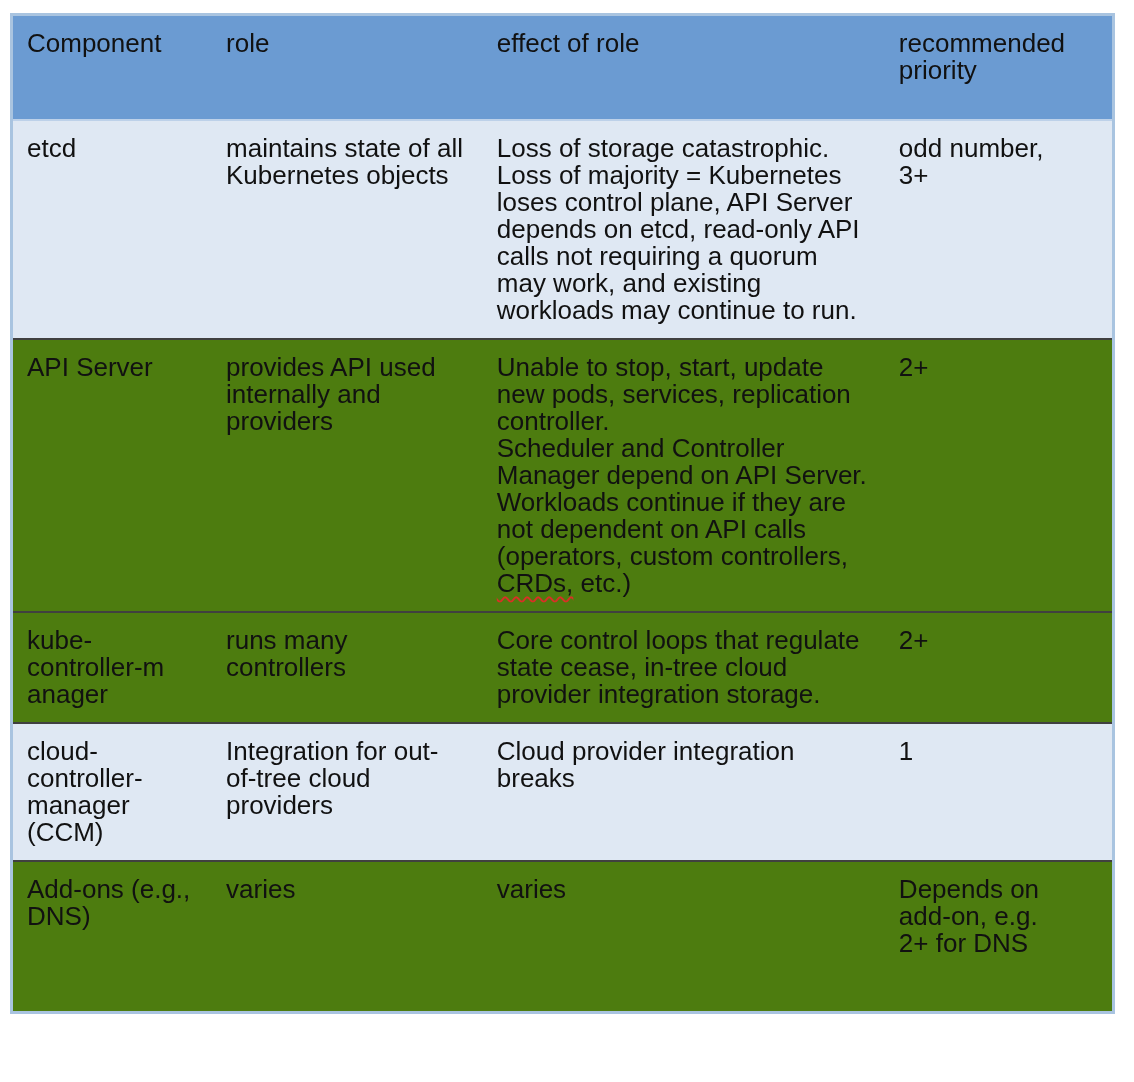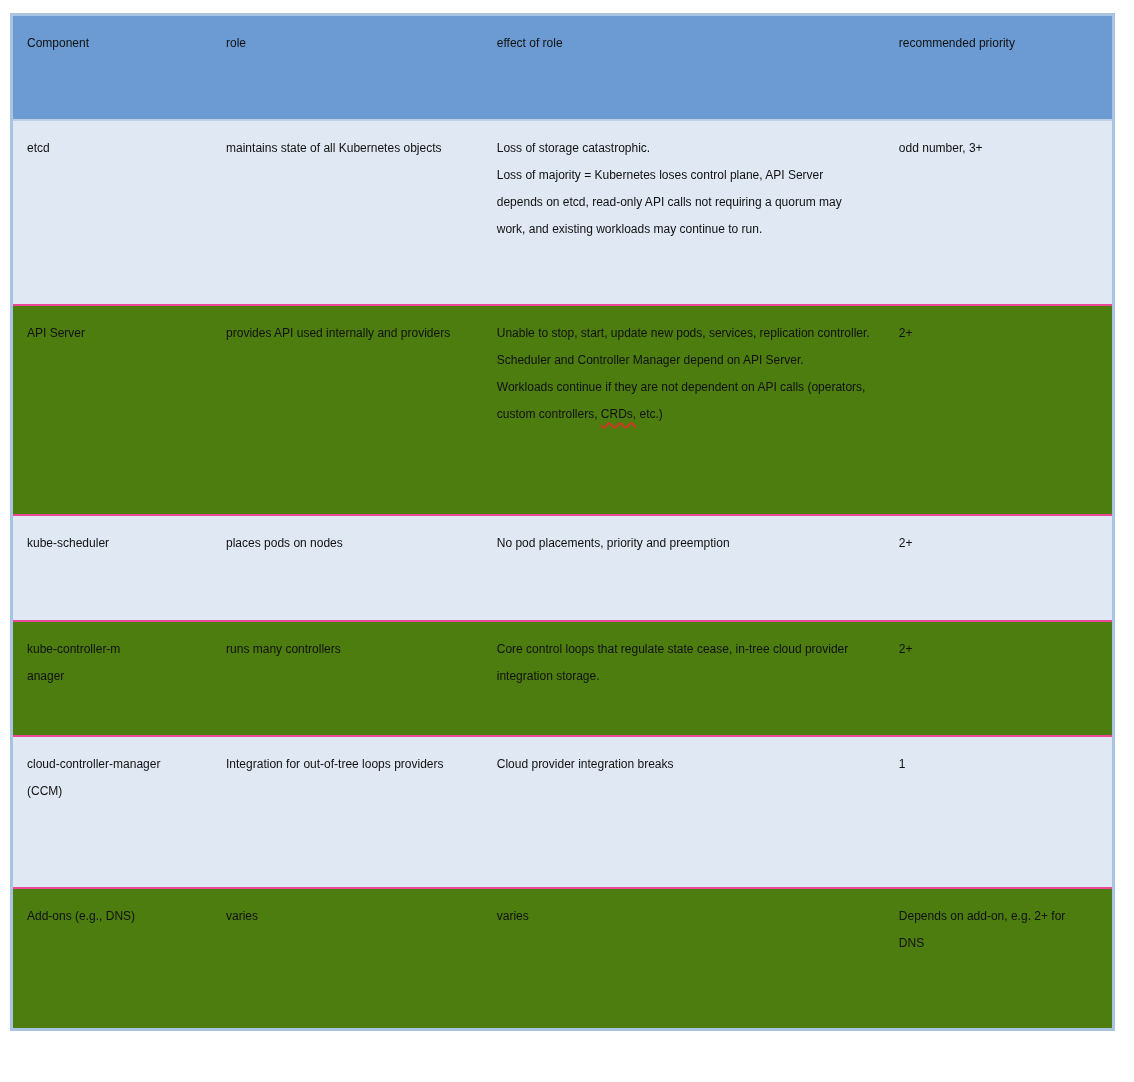--- a/index.html
+++ b/index.html
@@ -11,42 +11,42 @@
     overflow: hidden;
     font-family: "Liberation Sans", sans-serif;
     color: #111111;
   }
   .doc-table {
     border-collapse: collapse;
     table-layout: fixed;
     margin: 13px 0 0 10px;
     width: 1105px;
     border: 3px solid #a9c4e0;
-    font-size: 12px;
+    font-size: 26px;
     line-height: 27px;
   }
   col.c1 { width: 200px; }
   col.c2 { width: 270px; }
   col.c3 { width: 401px; }
   col.c4 { width: 228px; }
   th, td {
     vertical-align: top;
     text-align: left;
     font-weight: normal;
     padding: 14px 14px 14px 14px;
     white-space: pre-line;
     overflow-wrap: break-word;
   }
   th.c4, td.c4 { padding-right: 44px; }
   thead tr {
     background: #6b9bd2;
     height: 105px;
   }
   thead th { border-bottom: 2px solid #bdd1e9; }
-  tbody td { border-bottom: 2px solid #ec4899; }
+  tbody td { border-bottom: 2px solid #404040; }
   tbody tr:last-child td { border-bottom: none; }
   tbody tr.alt { background: #dfe8f3; }
   tbody tr.plain { background: #4d7c0f; }
   tbody tr:nth-child(1) { height: 185px; }
   tbody tr:nth-child(2) { height: 210px; }
   tbody tr:nth-child(3) { height: 106px; }
   tbody tr:nth-child(4) { height: 115px; }
   tbody tr:nth-child(5) { height: 152px; }
   tbody tr:nth-child(6) { height: 142px; }
   .misspell {
@@ -84,36 +84,30 @@
       <td class="c4">odd number, 3+</td>
     </tr>
     <tr class="plain">
       <td class="c1">API Server</td>
       <td class="c2">provides API used internally and providers</td>
       <td class="c3"><span>Unable to stop, start, update new pods, services, replication controller.
 Scheduler and Controller Manager depend on API Server.
 Workloads continue if they are not dependent on API calls (operators, custom controllers, </span><span class="misspell">CRDs,</span><span> etc.)</span></td>
       <td class="c4">2+</td>
     </tr>
-    <tr class="alt">
-      <td class="c1">kube-scheduler</td>
-      <td class="c2">places pods on nodes</td>
-      <td class="c3">No pod placements, priority and preemption</td>
-      <td class="c4">2+</td>
-    </tr>
     <tr class="plain">
       <td class="c1">kube-controller-m
 anager</td>
       <td class="c2">runs many controllers</td>
       <td class="c3">Core control loops that regulate state cease, in-tree cloud provider integration storage.</td>
       <td class="c4">2+</td>
     </tr>
     <tr class="alt">
       <td class="c1">cloud-controller-manager (CCM)</td>
-      <td class="c2">Integration for out-of-tree loops providers</td>
+      <td class="c2">Integration for out-of-tree cloud providers</td>
       <td class="c3">Cloud provider integration breaks</td>
       <td class="c4">1</td>
     </tr>
     <tr class="plain">
       <td class="c1">Add-ons (e.g., DNS)</td>
       <td class="c2">varies</td>
       <td class="c3">varies</td>
       <td class="c4">Depends on add-on, e.g. 2+ for DNS</td>
     </tr>
   </tbody>

